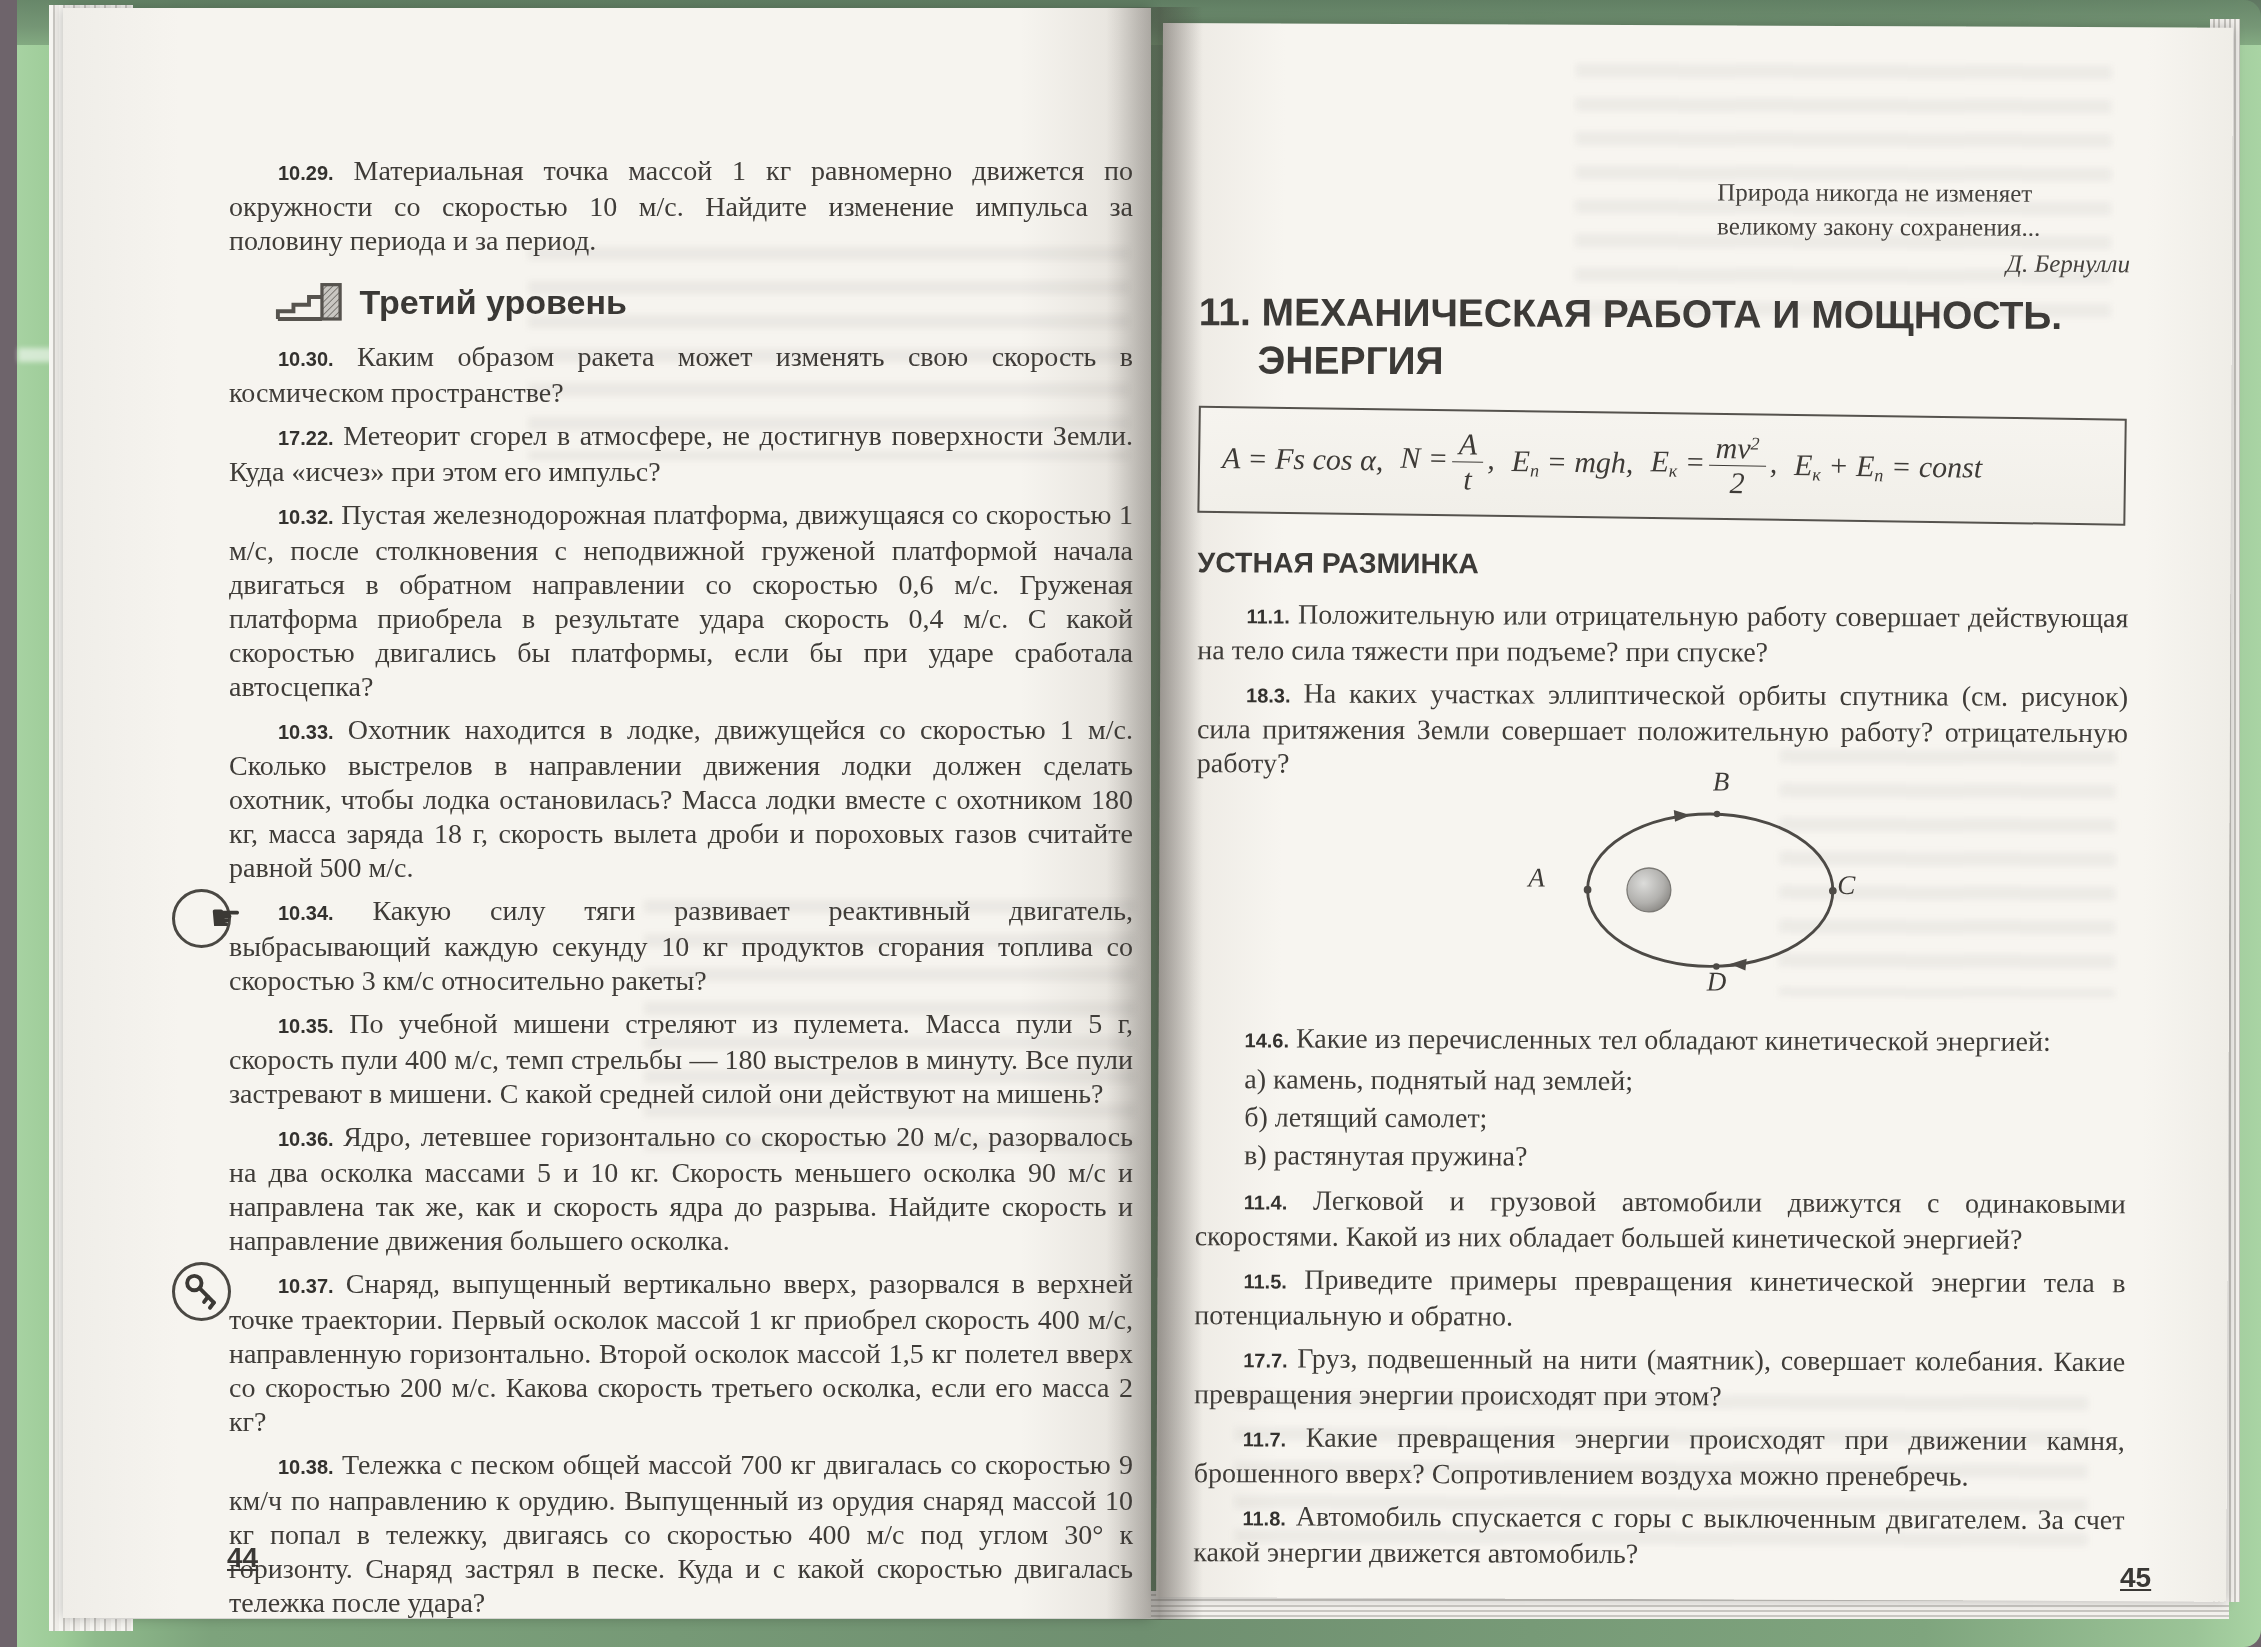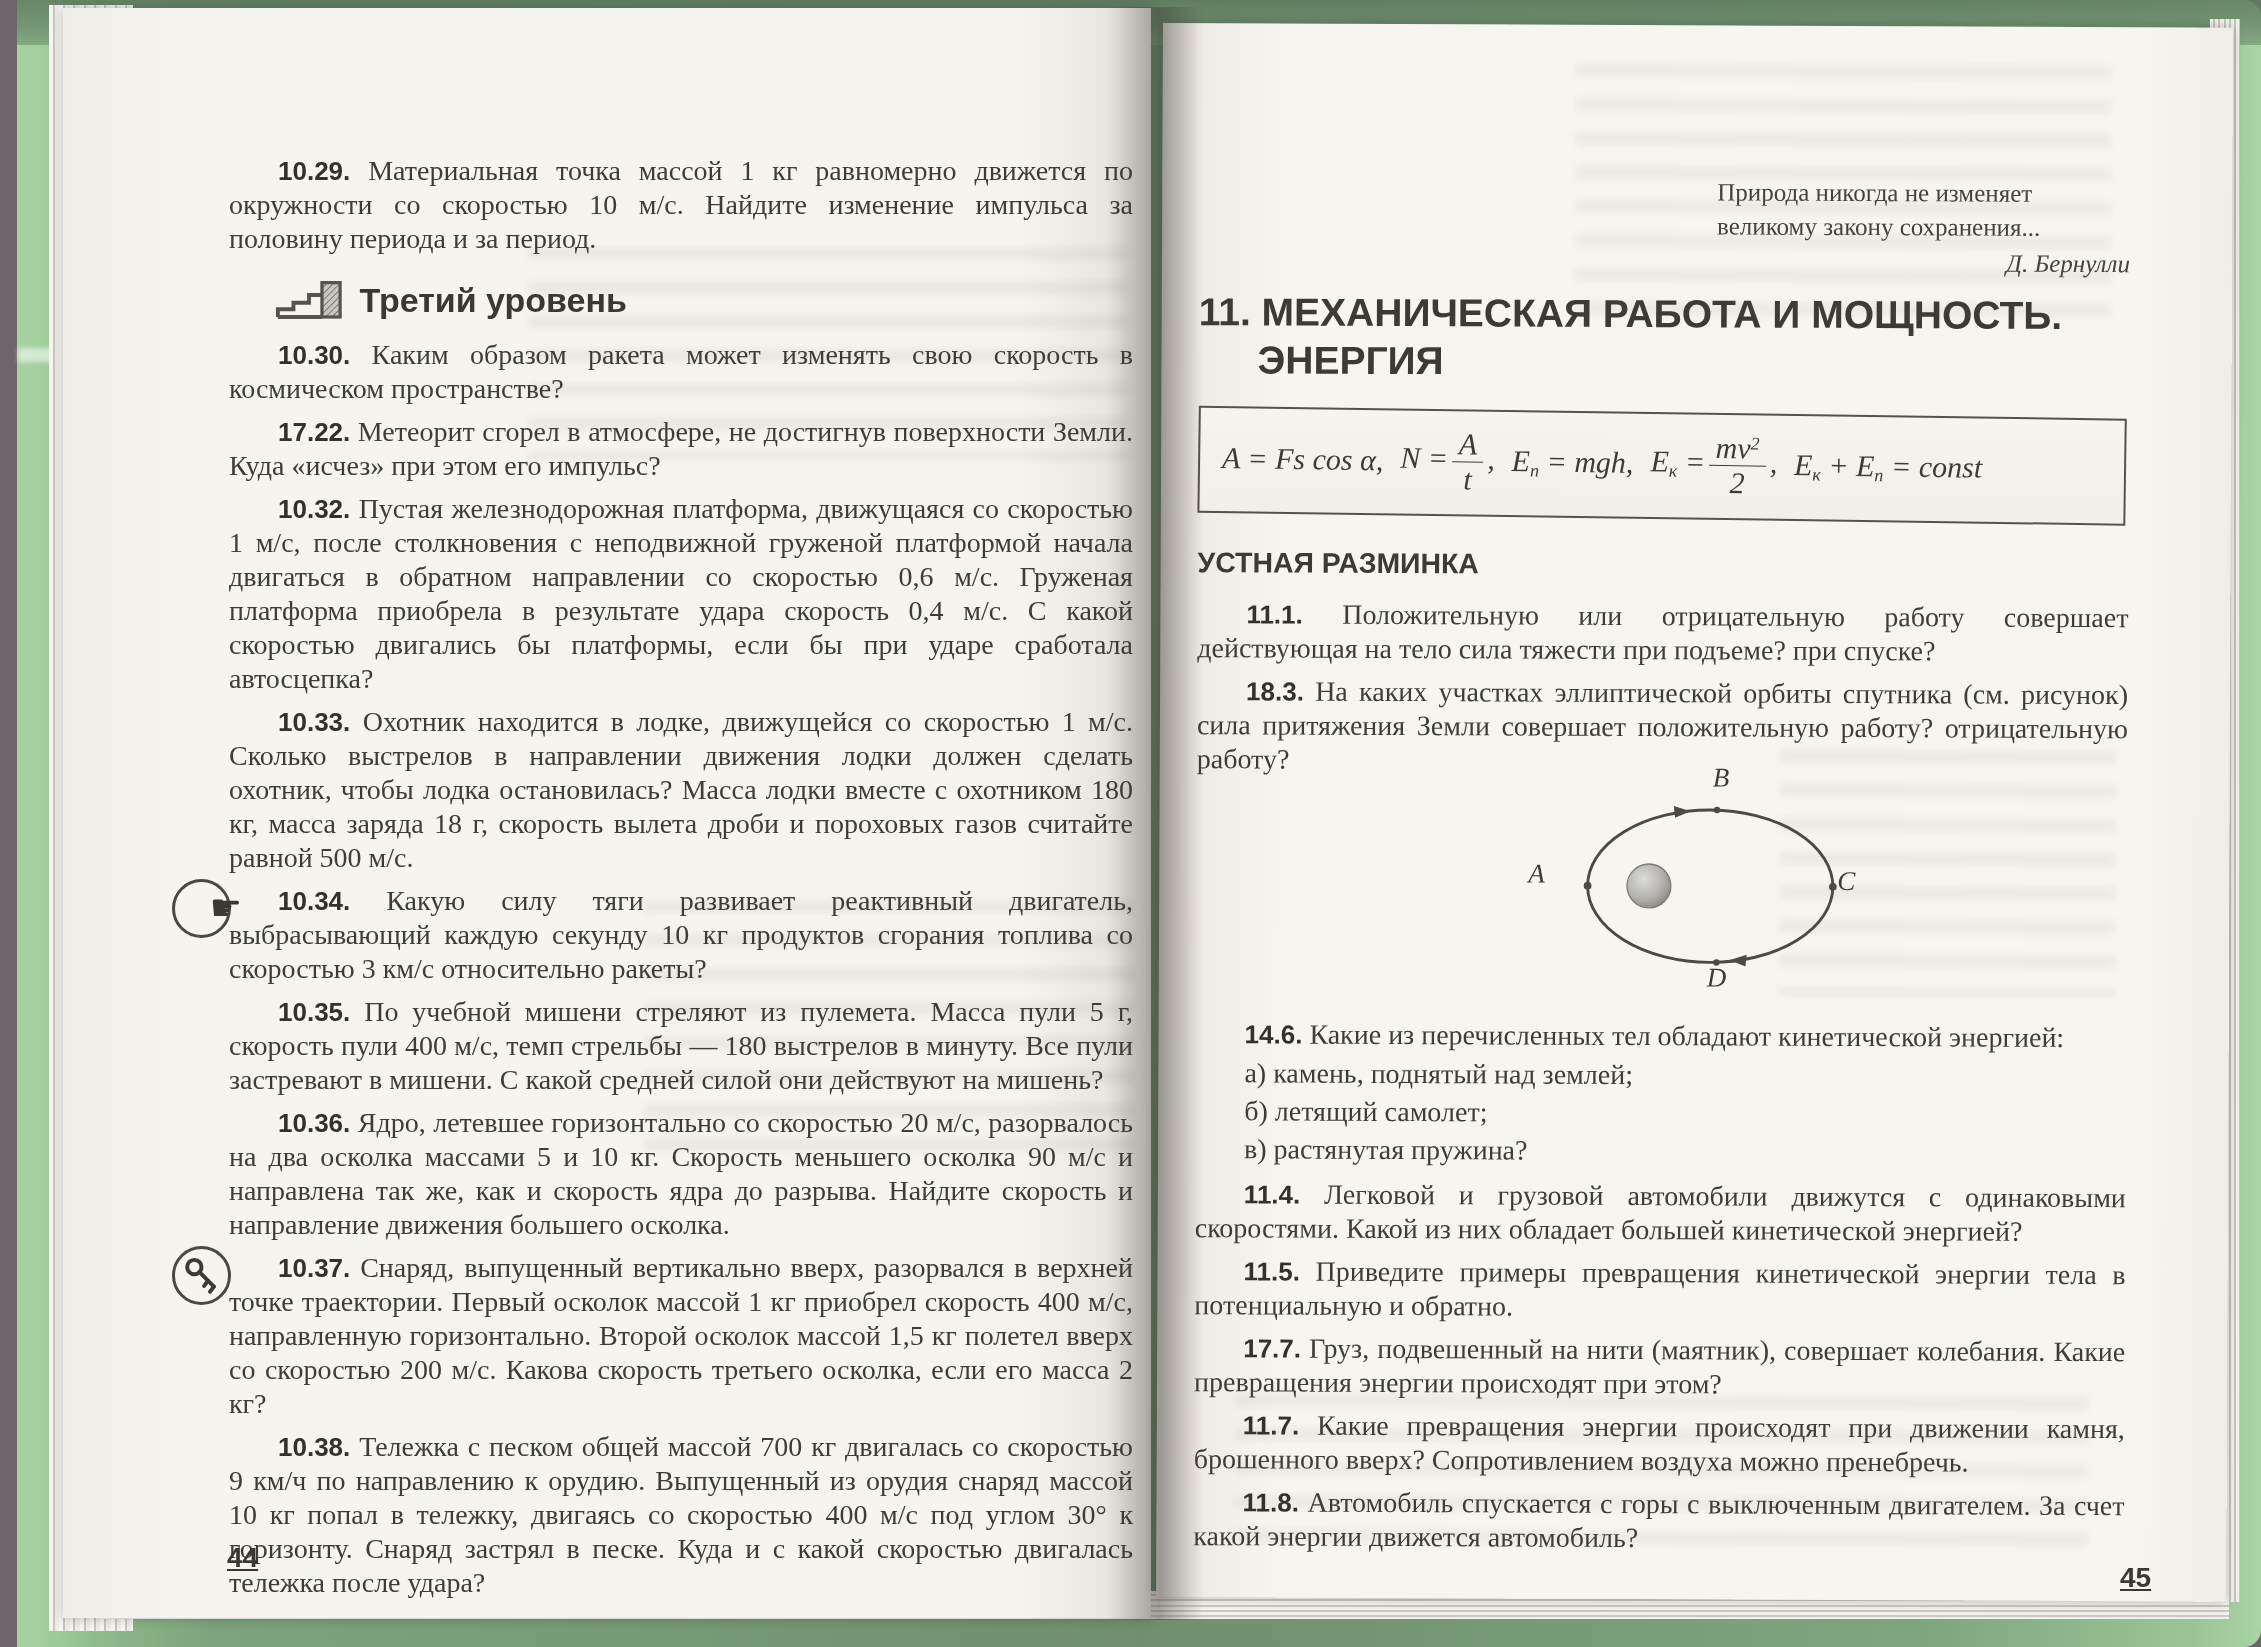--- a/index.html
+++ b/index.html
@@ -27,21 +27,21 @@
   .page-right{left:1163px;top:23px;width:1070px;height:1574px;
     background:linear-gradient(90deg,#ddd9d3 0,#eeebe5 36px,#f7f5f0 123px,#f7f5f0 92%,#efede7 100%);
     box-shadow:0 0 11.6px rgba(0,0,0,.25);
     padding:150px 102px 0 37px;box-sizing:border-box;transform:rotate(.25deg);transform-origin:top left;}
   .gutter{position:absolute;left:1106px;top:6.5px;width:97px;height:1613px;
     background:linear-gradient(90deg,rgba(0,0,0,0) 0,rgba(60,55,50,.28) 45%,rgba(60,55,50,.42) 55%,rgba(0,0,0,0) 100%);}
   
   .ghost{position:absolute;background:repeating-linear-gradient(180deg,rgba(95,92,88,.07) 0 13px,rgba(0,0,0,0) 13px 34px);filter:blur(3.2px);}
   
   .prob{margin:0 0 9px 0;text-align:justify;text-indent:49px;font-size:28px;line-height:34px;position:relative;}
-  .prob .pnum{font-family:"Liberation Sans","DejaVu Sans",sans-serif;font-weight:bold;font-size:26px;color:#33312e;}
+  .prob .pnum{font-family:"Liberation Sans","DejaVu Sans",sans-serif;font-weight:bold;font-size:20px;color:#33312e;}
   .sub-item{margin:0 0 3.9px 0;text-indent:49px;font-size:28px;line-height:34px;}
   .level-head{display:flex;align-items:center;gap:15.5px;margin:22px 0 15.5px 45px;}
   .level-head .lh-text{font-family:"Liberation Sans","DejaVu Sans",sans-serif;font-weight:bold;font-size:34px;color:#3a3835;}
   .margin-icon{position:absolute;left:-57px;top:-5.2px;width:59px;height:59px;border:3.2px solid #4a4843;border-radius:50%;
     display:flex;align-items:center;justify-content:center;box-sizing:border-box;background:rgba(255,255,255,.0);}
   .hand-glyph{font-family:"DejaVu Sans",sans-serif;font-size:36px;color:#3b3935;line-height:1;transform:translateY(-1.3px);}
   .pagenum{position:absolute;font-family:"Liberation Sans","DejaVu Sans",sans-serif;font-weight:bold;font-size:28px;color:#3a3835;}
   .pn-left{left:227px;top:1542px;text-decoration:underline;}
   .pn-right{left:2120px;top:1562px;text-decoration:underline;}
   

